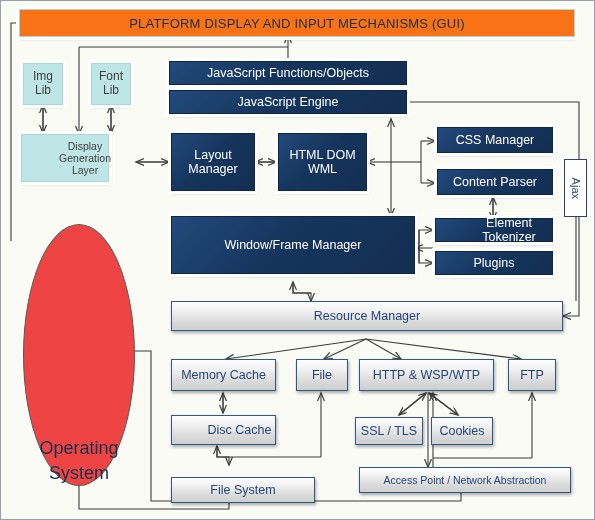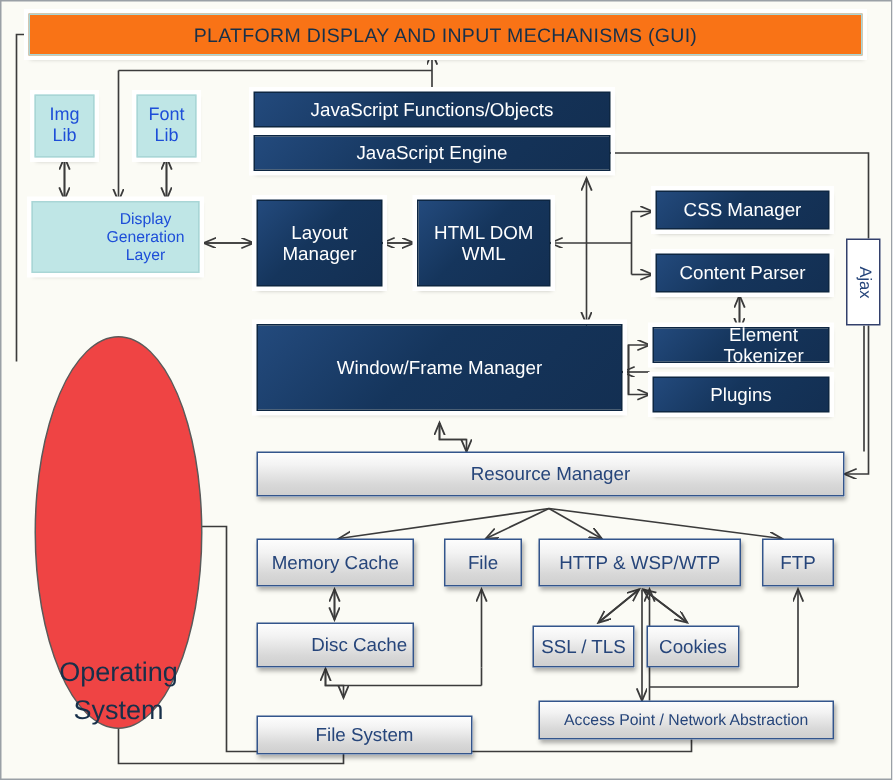--- a/index.html
+++ b/index.html
@@ -32,21 +32,21 @@
     background: #1b3a64;
     background: linear-gradient(135deg,#234a7d 0%, #15355c 45%, #132f52 100%);
     color: #ffffff;
     border: 1px solid #0d2642;
     box-shadow: 0 0 0 3px #ffffff, 1px 2px 3px rgba(0,0,0,0.35);
     font-size: 12.5px;
   }
   
   .cyan {
     background: #bfe6e6;
-    color: #1d4ed8;
+    color: #404040;
     border: 1px solid #a9d6d6;
     box-shadow: 0 0 0 3px #ffffff, 1px 2px 3px rgba(0,0,0,0.28);
     font-size: 12px;
   }
   
   .gray {
     background: linear-gradient(to bottom, #fdfdfd 0%, #f3f3f3 28%, #d8d8d8 75%, #cfcfcf 100%);
     color: #26457a;
     border: 1px solid #33558c;
     box-shadow: 1px 2px 3px rgba(0,0,0,0.32);
@@ -196,21 +196,21 @@
   <div class="gui-bar" style="left:18px; top:8px; width:556px; height:28px;">
     <span>PLATFORM DISPLAY AND INPUT MECHANISMS (GUI)</span>
   </div>
 
   <div class="box cyan" style="left:22px; top:62px; width:40px; height:42px;">Img
 Lib</div>
 
   <div class="box cyan" style="left:90px; top:62px; width:40px; height:42px;">Font
 Lib</div>
 
-  <div class="box cyan small" style="left:20px; top:133px; width:112px; height:48px;padding-left:40px;">Display
+  <div class="box cyan small" style="left:20px; top:133px; width:88px; height:48px;padding-left:40px;">Display
 Generation Layer</div>
 
   <div class="box navy" style="left:168px; top:60px; width:238px; height:24px;">JavaScript Functions/Objects</div>
 
   <div class="box navy" style="left:168px; top:89px; width:238px; height:24px;">JavaScript Engine</div>
 
   <div class="box navy" style="left:277px; top:132px; width:89px; height:58px;">HTML DOM
 WML</div>
 
   <div class="box navy" style="left:170px; top:132px; width:84px; height:58px;">Layout
@@ -246,15 +246,15 @@
   <div class="box gray" style="left:507px; top:358px; width:48px; height:32px;">FTP</div>
 
   <div class="box gray" style="left:170px; top:414px; width:105px; height:30px;padding-left:32px;">Disc Cache</div>
 
   <div class="box gray" style="left:354px; top:416px; width:68px; height:28px;">SSL / TLS</div>
 
   <div class="box gray" style="left:430px; top:416px; width:62px; height:28px;">Cookies</div>
 
   <div class="box gray" style="left:170px; top:476px; width:144px; height:26px;">File System</div>
 
-  <div class="box gray small" style="left:358px; top:466px; width:197px; height:26px;">Access Point / Network Abstraction</div>
+  <div class="box gray small" style="left:358px; top:466px; width:212px; height:26px;">Access Point / Network Abstraction</div>
 
 </div>
 
 </body></html>

